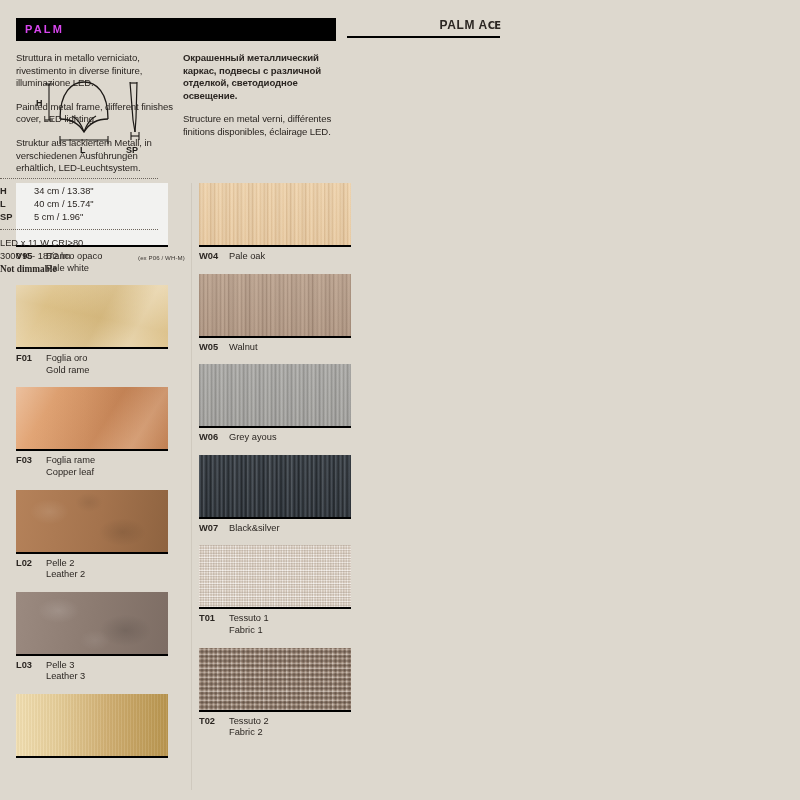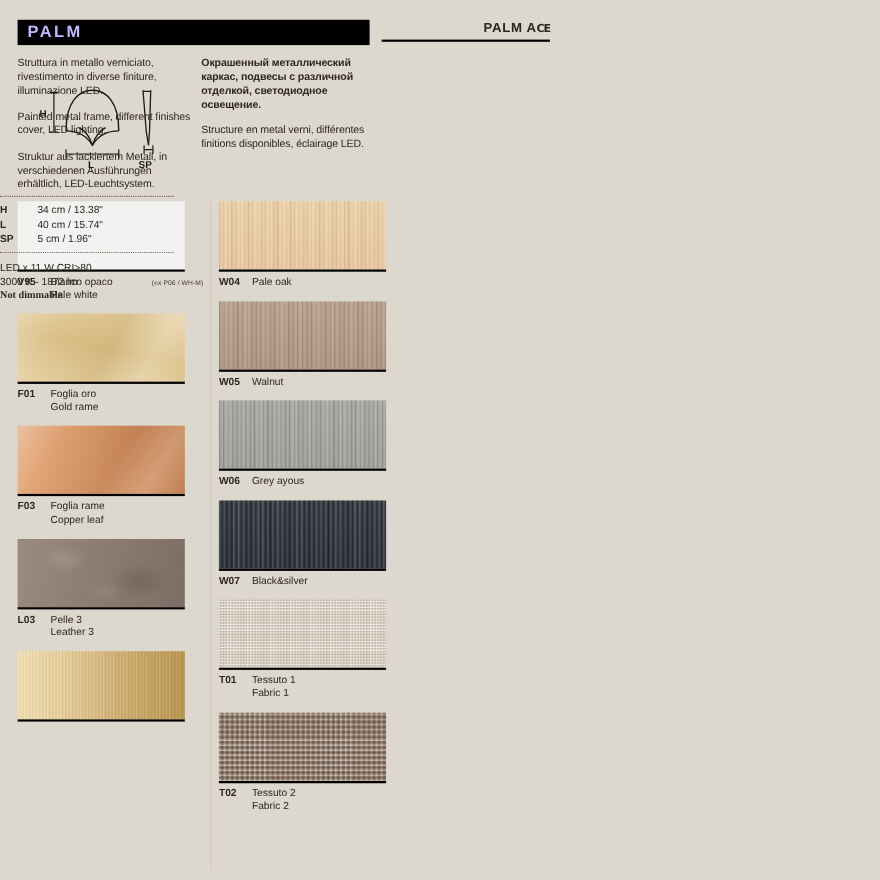--- a/index.html
+++ b/index.html
@@ -18,22 +18,22 @@
 
   
   #left-panel {
     position: absolute;
     left: 16px;
     top: 18px;
     width: 320px;
   }
   .title-bar {
     background: #000000;
-    color: #c4b5fd;
-    font-size: 15px;
+    color: #d946ef;
+    font-size: 11px;
     font-weight: bold;
     letter-spacing: 2.2px;
     padding: 5px 0 5px 9px;
     height: 13px;
     line-height: 13px;
   }
   .desc-columns {
     display: flex;
     margin-top: 11px;
   }
@@ -313,20 +313,30 @@
       <div class="swatch-chip tx-copper"></div>
       <div class="swatch-label">
         <span class="swatch-code">F03</span>
         <span class="swatch-names">
           <span class="swatch-name-it">Foglia rame</span>
           <span class="swatch-name-en">Copper leaf</span>
         </span>
       </div>
     </div>
 
+    <div class="swatch-item">
+      <div class="swatch-chip tx-leather2"></div>
+      <div class="swatch-label">
+        <span class="swatch-code">L02</span>
+        <span class="swatch-names">
+          <span class="swatch-name-it">Pelle 2</span>
+          <span class="swatch-name-en">Leather 2</span>
+        </span>
+      </div>
+    </div>
 
     <div class="swatch-item">
       <div class="swatch-chip tx-leather3"></div>
       <div class="swatch-label">
         <span class="swatch-code">L03</span>
         <span class="swatch-names">
           <span class="swatch-name-it">Pelle 3</span>
           <span class="swatch-name-en">Leather 3</span>
         </span>
       </div>

